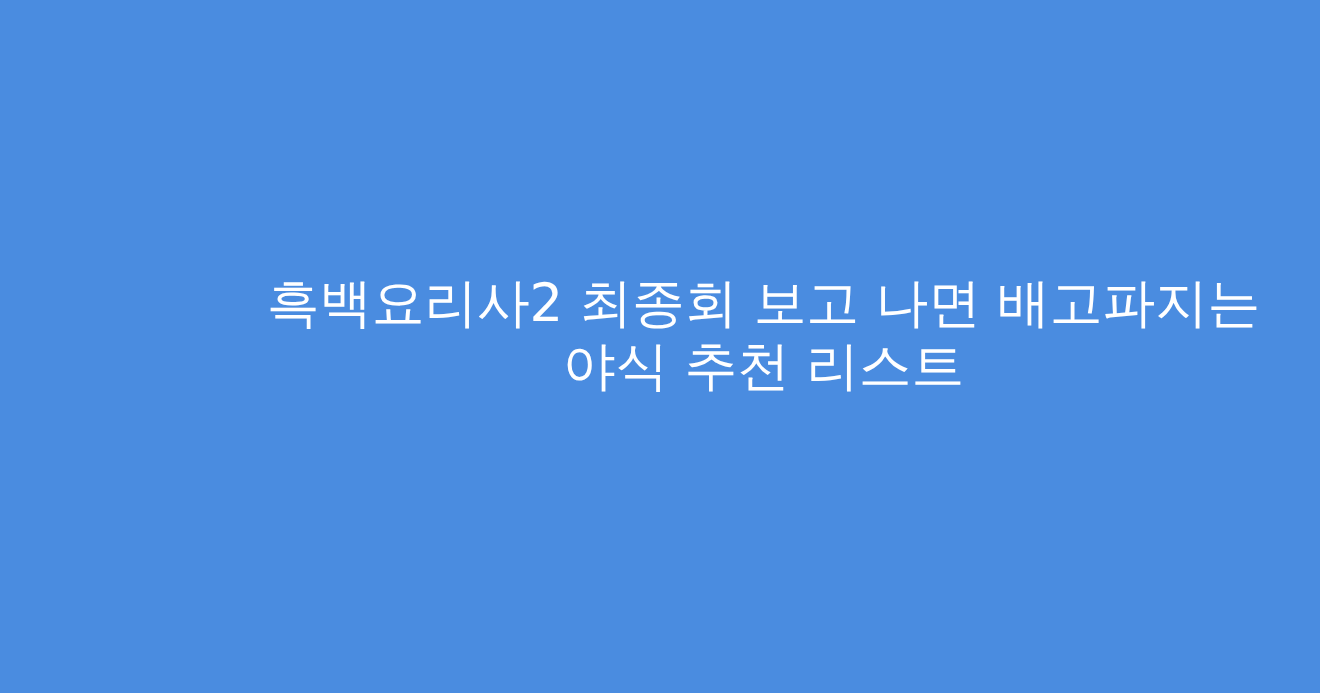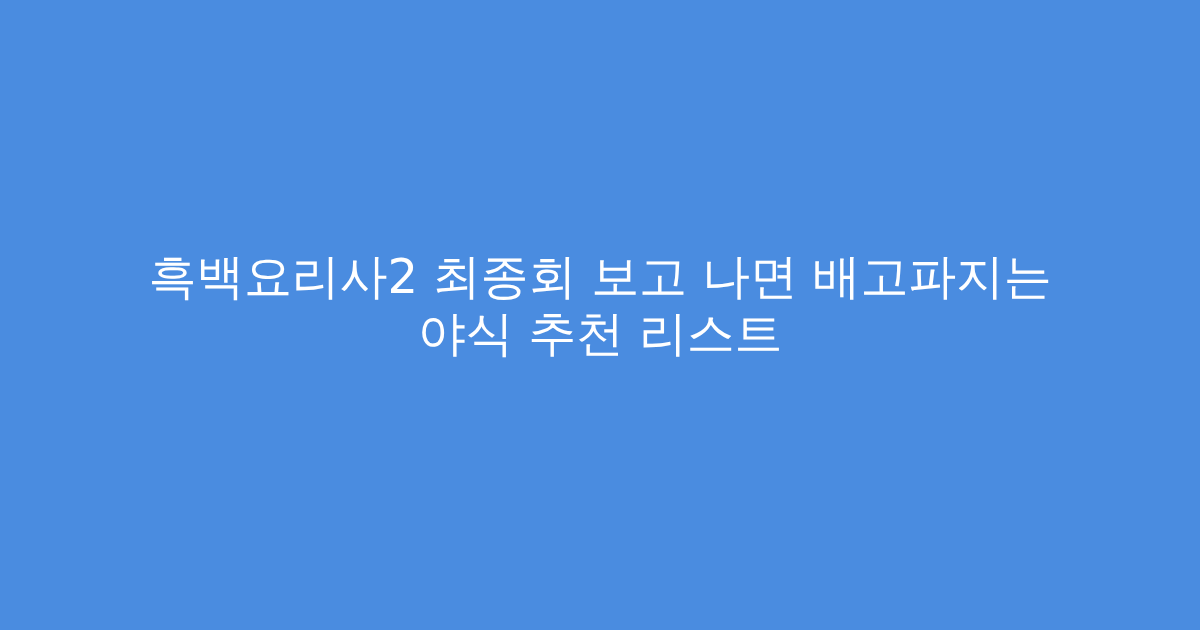--- a/index.html
+++ b/index.html
@@ -24,21 +24,21 @@
     align-items: center;
     justify-content: center;
     background-color: #4a8ce0;
     overflow: hidden;
   }
 
   .card-inner {
     width: 100%;
     display: flex;
     align-items: center;
-    justify-content: center;
+    justify-content: flex-end;
     
     transform: translateY(-10px);
   }
 
   .card-title {
     margin: 0;
     padding: 0;
     max-width: 1012px;
     font-family: "DejaVu Sans", "Liberation Sans", sans-serif;
     font-size: 48px;

